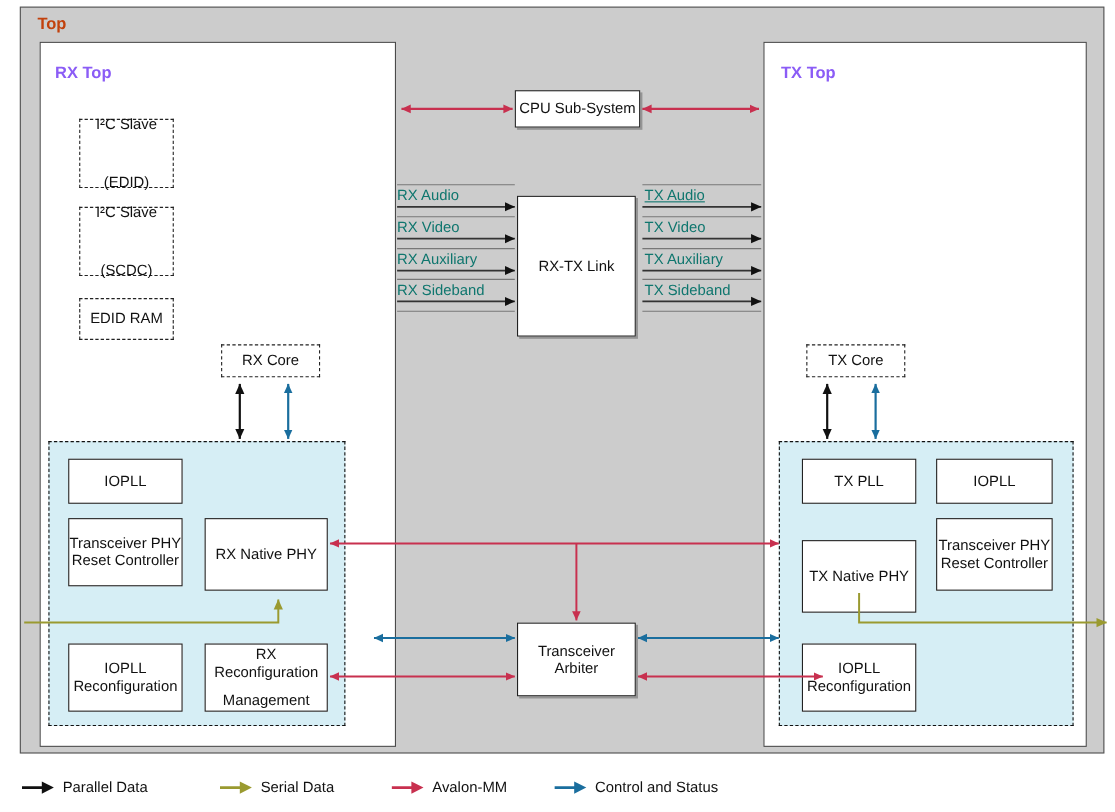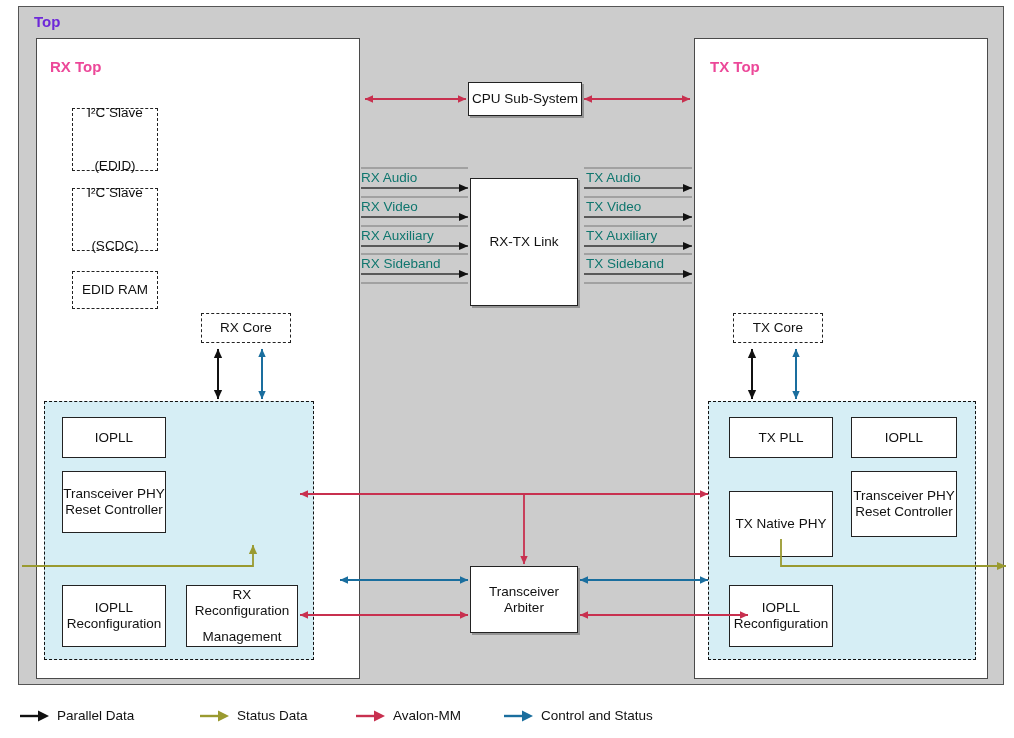--- a/index.html
+++ b/index.html
@@ -3,24 +3,24 @@
 <meta charset="utf-8">
 <title>Top Block Diagram</title>
 <style>
   html,body{margin:0;padding:0;background:#ffffff;}
   body{font-family:"Liberation Sans",sans-serif;}
   #stage{position:relative;width:1014px;height:738px;overflow:hidden;background:#ffffff;}
 
   
   .top-box{position:absolute;left:18px;top:6px;width:986px;height:679px;
            background:#cccccc;border:1.5px solid #555;box-sizing:border-box;}
-  .top-label{position:absolute;left:34px;top:13px;font-size:15px;font-weight:bold;color:#6d28d9;}
+  .top-label{position:absolute;left:34px;top:13px;font-size:15px;font-weight:bold;color:#c2410c;}
 
   .panel{position:absolute;background:#ffffff;border:1.5px solid #4a4a4a;box-sizing:border-box;}
-  .panel-label{position:absolute;font-size:15px;font-weight:bold;color:#ec4899;}
+  .panel-label{position:absolute;font-size:15px;font-weight:bold;color:#8b5cf6;}
 
   
   .blk{position:absolute;box-sizing:border-box;display:flex;align-items:center;
        justify-content:center;text-align:center;font-size:13.5px;color:#111;
        line-height:1.18;background:#ffffff;}
   .blk.solid{border:1.4px solid #222;}
   .blk.dashed{border:1.7px dashed #222;background:transparent;gap:37px;}
   .blk.shadowed{border:1.4px solid #222;box-shadow:2px 2px 0 rgba(80,80,80,.45);}
 
   
@@ -71,20 +71,23 @@
 
   <div class="blk solid" style="left:62px;top:417px;width:104px;height:41px;">
     <span>IOPLL</span>
   </div>
 
   <div class="blk solid" style="left:62px;top:471px;width:104px;height:62px;flex-direction:column;">
     <span>Transceiver PHY</span>
     <span>Reset Controller</span>
   </div>
 
+  <div class="blk solid" style="left:186px;top:471px;width:112px;height:66px;">
+    <span>RX Native PHY</span>
+  </div>
 
   <div class="blk solid" style="left:62px;top:585px;width:104px;height:62px;flex-direction:column;">
     <span>IOPLL</span>
     <span>Reconfiguration</span>
   </div>
 
   <div class="blk solid" style="left:186px;top:585px;width:112px;height:62px;flex-direction:column;gap:11px;">
     <span>RX Reconfiguration</span>
     <span>Management</span>
   </div>
@@ -131,21 +134,21 @@
 
   <div class="blk shadowed" style="left:470px;top:178px;width:108px;height:128px;">
     <span>RX-TX Link</span>
   </div>
 
   <div class="sig-label" style="left:361px;top:170px;">RX Audio</div>
   <div class="sig-label" style="left:361px;top:199px;">RX Video</div>
   <div class="sig-label" style="left:361px;top:228px;">RX Auxiliary</div>
   <div class="sig-label" style="left:361px;top:256px;">RX Sideband</div>
 
-  <div class="sig-label" style="left:586px;top:170px;">TX Audio</div>
+  <div class="sig-label" style="left:586px;top:170px;text-decoration:underline;">TX Audio</div>
   <div class="sig-label" style="left:586px;top:199px;">TX Video</div>
   <div class="sig-label" style="left:586px;top:228px;">TX Auxiliary</div>
   <div class="sig-label" style="left:586px;top:256px;">TX Sideband</div>
 
   <svg class="wires" viewBox="0 0 1014 738">
     <defs>
       <marker id="ar-red" markerWidth="9" markerHeight="9" refX="8.4" refY="4.5" orient="auto" markerUnits="userSpaceOnUse">
         <path d="M0,0.6 L8.6,4.5 L0,8.4 Z" fill="#c8304f"></path>
       </marker>
       <marker id="ar-red-s" markerWidth="9" markerHeight="9" refX="0.6" refY="4.5" orient="auto" markerUnits="userSpaceOnUse">
@@ -218,21 +221,21 @@
         <line x1="0" y1="7" x2="20" y2="7" stroke="#111" stroke-width="2.4"></line>
         <path d="M18,1.4 L29,7 L18,12.6 Z" fill="#111"></path>
       </svg>
       <span>Parallel Data</span>
     </div>
     <div class="legend-item" style="left:182px;top:2px;">
       <svg width="30" height="14" viewBox="0 0 30 14">
         <line x1="0" y1="7" x2="20" y2="7" stroke="#9a9a30" stroke-width="2.4"></line>
         <path d="M18,1.4 L29,7 L18,12.6 Z" fill="#9a9a30"></path>
       </svg>
-      <span>Status Data</span>
+      <span>Serial Data</span>
     </div>
     <div class="legend-item" style="left:338px;top:2px;">
       <svg width="30" height="14" viewBox="0 0 30 14">
         <line x1="0" y1="7" x2="20" y2="7" stroke="#c8304f" stroke-width="2.4"></line>
         <path d="M18,1.4 L29,7 L18,12.6 Z" fill="#c8304f"></path>
       </svg>
       <span>Avalon-MM</span>
     </div>
     <div class="legend-item" style="left:486px;top:2px;">
       <svg width="30" height="14" viewBox="0 0 30 14">

